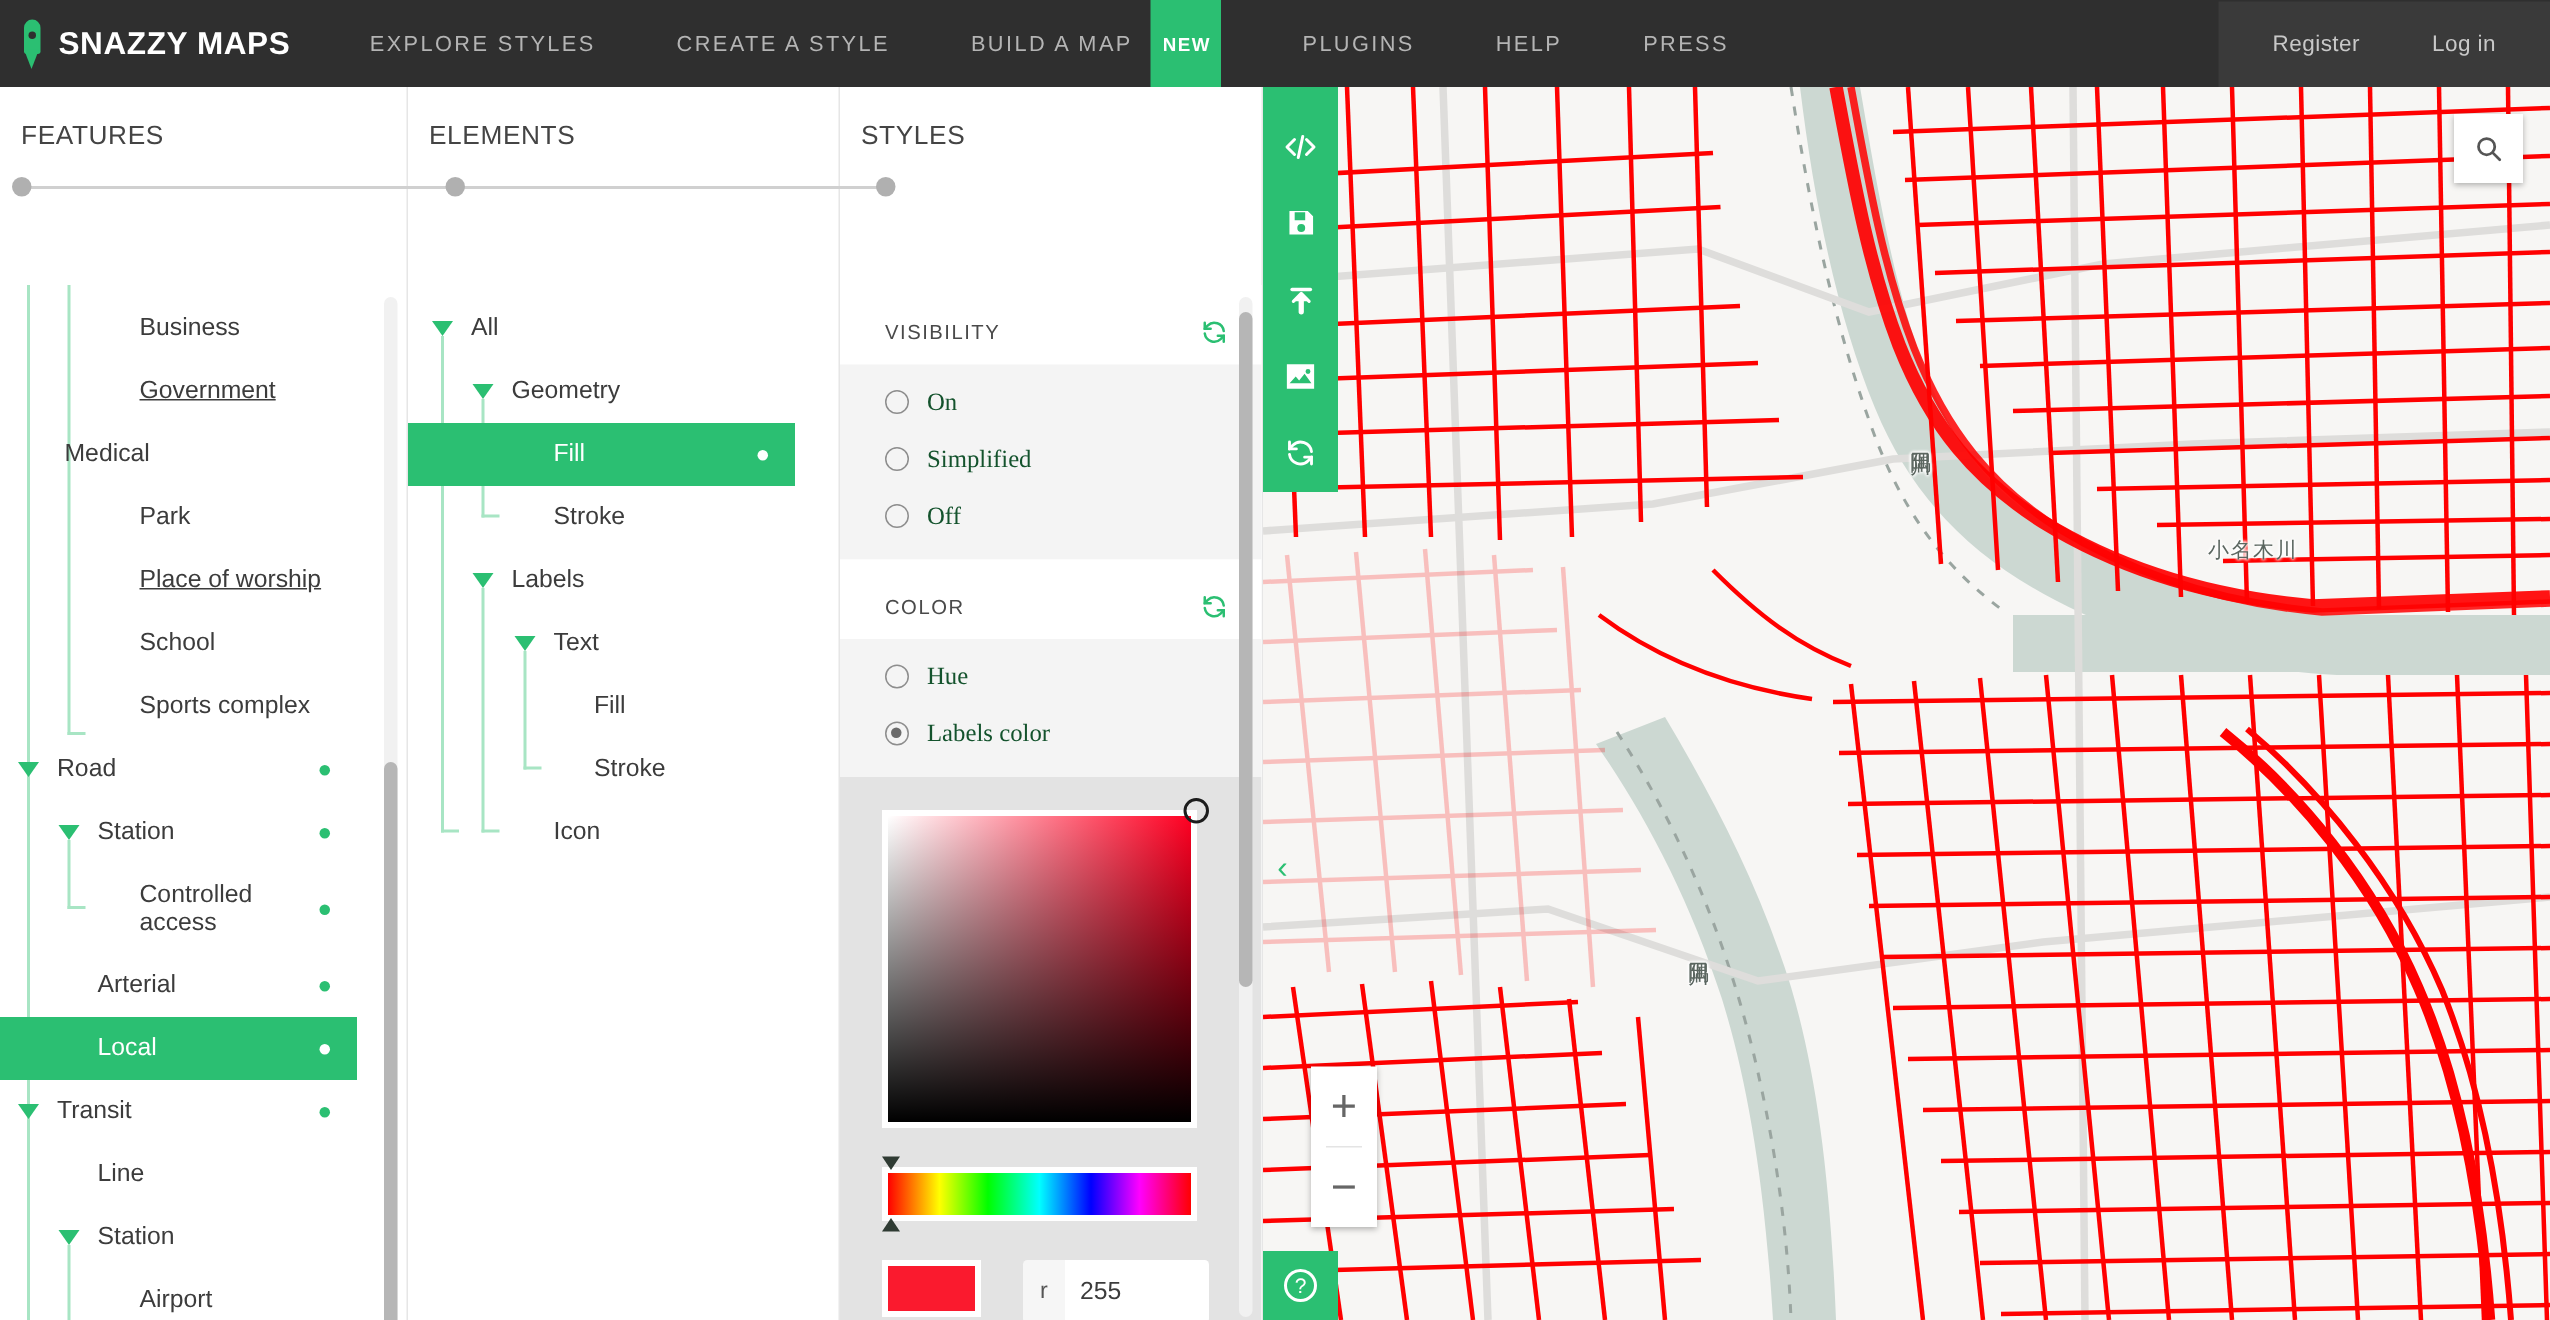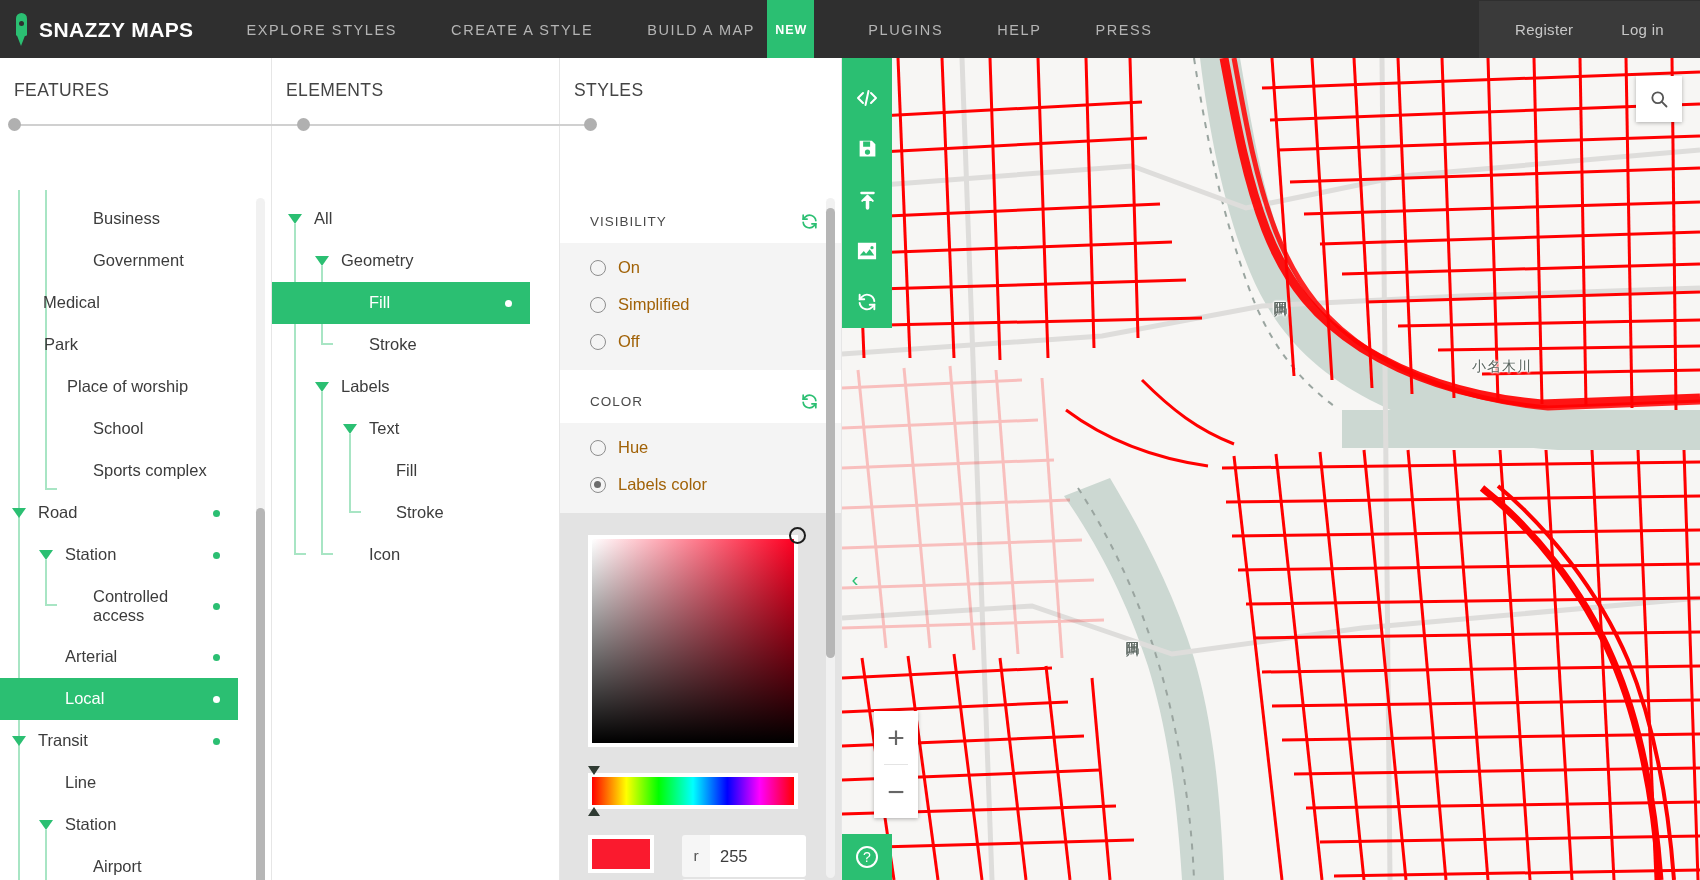--- a/index.html
+++ b/index.html
@@ -143,21 +143,21 @@
     display: flex; align-items: center; justify-content: space-between;
     padding: 22px 22px 12px 30px;
     font-size: 13.5px; letter-spacing: 1px; color: #4a4a4a;
     background: #fff;
   }
   .refresh-icon { color: #2bbf72; cursor: pointer; line-height: 0; }
   .opt-group { background: #f4f4f4; padding: 6px 0 10px 0; }
   .opt-row {
     display: flex; align-items: center;
     padding: 9px 12px 9px 30px;
-    font-size: 16.5px; color: #a16207; cursor: pointer;
+    font-size: 16.5px; color: #14532d; cursor: pointer; font-family: Liberation Serif, serif;
   }
   .radio {
     width: 16px; height: 16px; border-radius: 50%;
     border: 1.6px solid #8d8d8d; margin-right: 12px;
     flex: none; position: relative; background: transparent;
   }
   .radio.checked::after {
     content: ""; position: absolute; left: 3px; top: 3px;
     width: 7px; height: 7px; border-radius: 50%; background: #6b6b6b;
   }
@@ -339,31 +339,31 @@
     <div class="tree" id="features-tree" style="height: 740px;">
         <div class="vline elbow" style="left: 18px; top: 328px; height: 181px;"></div>
         <div class="vline elbow" style="left: 45px; top: 370px; height: 46px;"></div>
         <div class="vline elbow" style="left: 18px; top: 556px; height: 163px;"></div>
         <div class="vline elbow" style="left: 45px; top: 640px; height: 79px;"></div>
         <div class="vline" style="left: 18px; top: 0px; height: 740px;"></div>
         <div class="vline elbow" style="left: 45px; top: 0px; height: 300px;"></div>
         <div class="tree-row" style="position: absolute; top: 8px; left: 0px; width: 238px;">
           <span class="lbl" style="margin-left: 93px;">Business</span>
         </div>
-        <div class="tree-row" style="position: absolute; top: 50px; left: 0px; width: 238px;">
+        <div class="tree-row" style="position: absolute; top: 50px; left: 0px; width: 238px; text-decoration: underline;">
           <span class="lbl" style="margin-left: 93px;">Government</span>
         </div>
         <div class="tree-row" style="position: absolute; top: 92px; left: 0px; width: 238px;">
           <span class="lbl" style="margin-left: 43px;">Medical</span>
         </div>
         <div class="tree-row" style="position: absolute; top: 134px; left: 0px; width: 238px;">
-          <span class="lbl" style="margin-left: 44px;">Park</span>
+          <span class="lbl" style="margin-left: 93px;">Park</span>
         </div>
         <div class="tree-row" style="position: absolute; top: 176px; left: 0px; width: 238px;">
-          <span class="lbl" style="margin-left: 67px;">Place of worship</span>
+          <span class="lbl" style="margin-left: 93px; text-decoration: underline;">Place of worship</span>
         </div>
         <div class="tree-row" style="position: absolute; top: 218px; left: 0px; width: 238px;">
           <span class="lbl" style="margin-left: 93px;">School</span>
         </div>
         <div class="tree-row" style="position: absolute; top: 260px; left: 0px; width: 238px;">
           <span class="lbl" style="margin-left: 93px;">Sports complex</span>
         </div>
         <div class="tree-row" style="position: absolute; top: 302px; left: 0px; width: 238px;">
           <span class="caret" style="left: 12px;"></span>
           <span class="lbl" style="margin-left: 38px;">Road</span>

